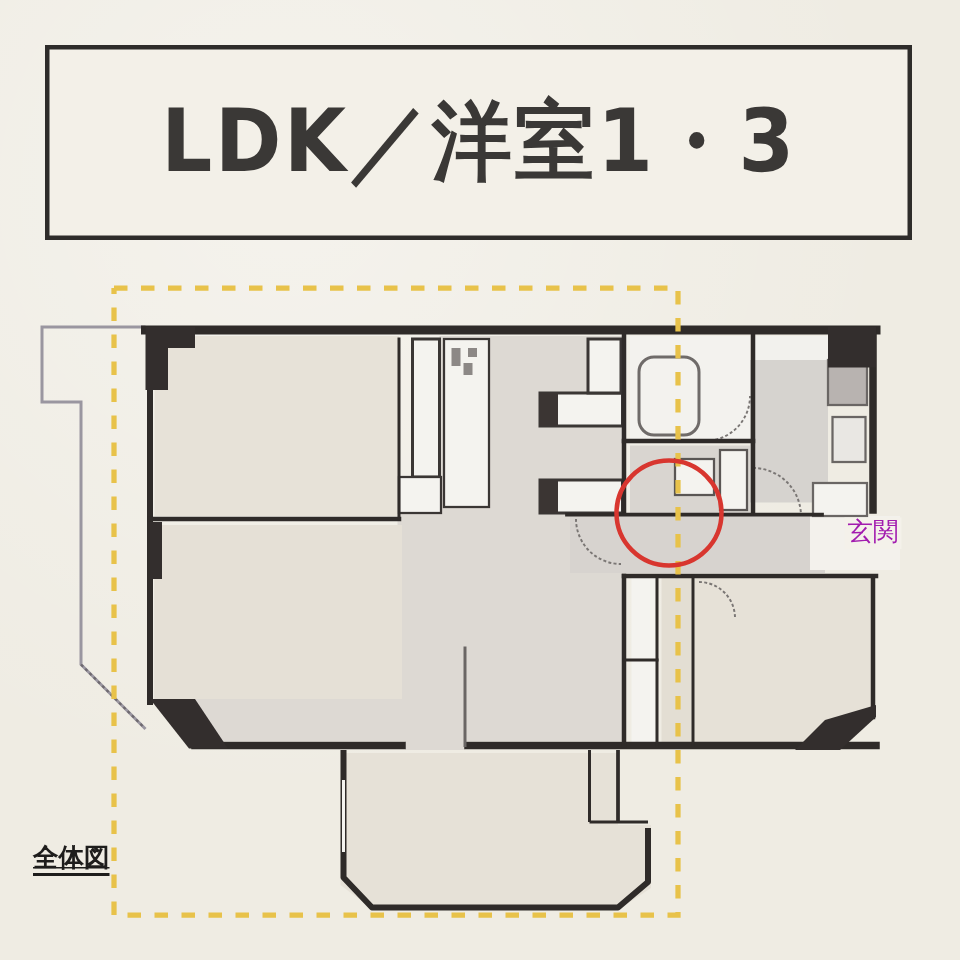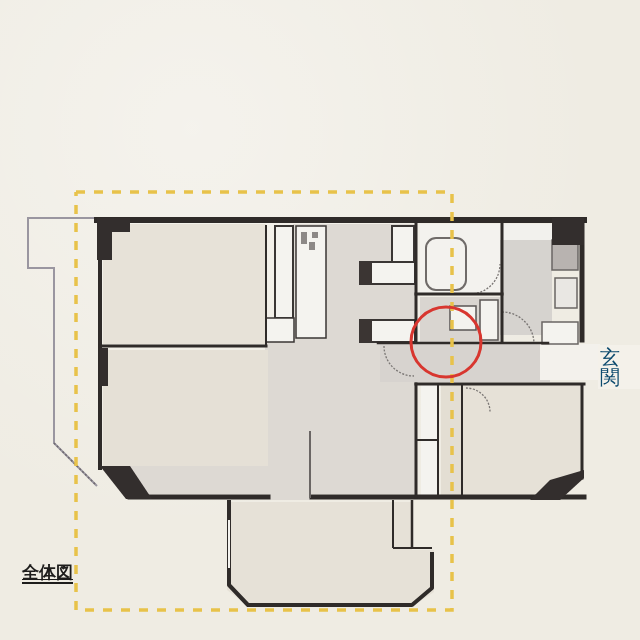--- a/index.html
+++ b/index.html
@@ -30,23 +30,23 @@
     letter-spacing: 2px;
     color: #3a3836;
     white-space: nowrap;
     transform: scaleX(0.92);
   }
   .plan {
     position: absolute; left: 0; top: 0; width: 640px; height: 640px;
   }
   .label-entrance {
     position: absolute;
-    left: 598px; top: 345px;
-    font-size: 20px;
-    color: #0c4a6e;
+    left: 563px; top: 345px;
+    font-size: 17px;
+    color: #a21caf;
     font-family: "DejaVu Sans", "Liberation Sans", sans-serif;
     background: #f4f1ea;
     padding: 2px 2px;
     line-height: 1;
   }
   .label-overall {
     position: absolute;
     left: 22px; top: 563px;
     font-size: 17px;
     font-weight: bold;
@@ -55,20 +55,23 @@
     line-height: 1.1;
     font-family: "DejaVu Sans", "Liberation Sans", sans-serif;
     text-decoration: underline;
   }
 </style>
 </head>
 <body>
 
 <div class="page">
 
+  <div class="title-box">
+    <span class="title-text">LDK／洋室1・3</span>
+  </div>
 
   <svg class="plan" viewBox="0 0 640 640" xmlns="http://www.w3.org/2000/svg">
 
     <g fill="none" stroke="#9a96a0" stroke-width="2">
       <polyline points="97,218 28,218 28,268 54,268 54,443 97,486"></polyline>
     </g>
     <g stroke="#6f6a70" stroke-width="1.5">
       <line x1="54" y1="443" x2="96" y2="485" stroke-dasharray="2,2"></line>
     </g>
 

